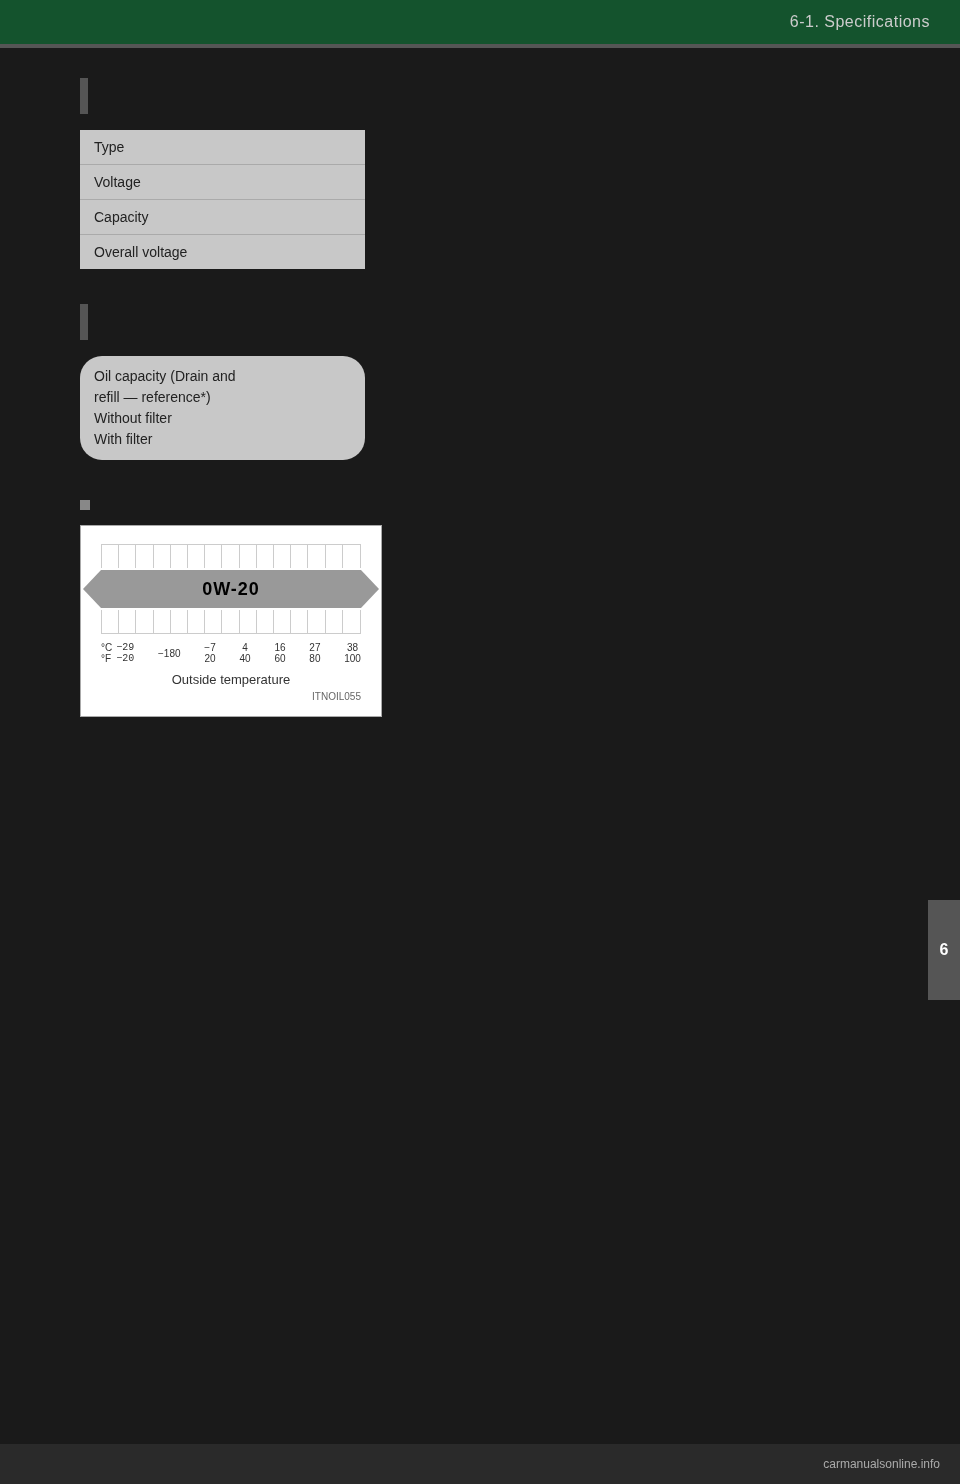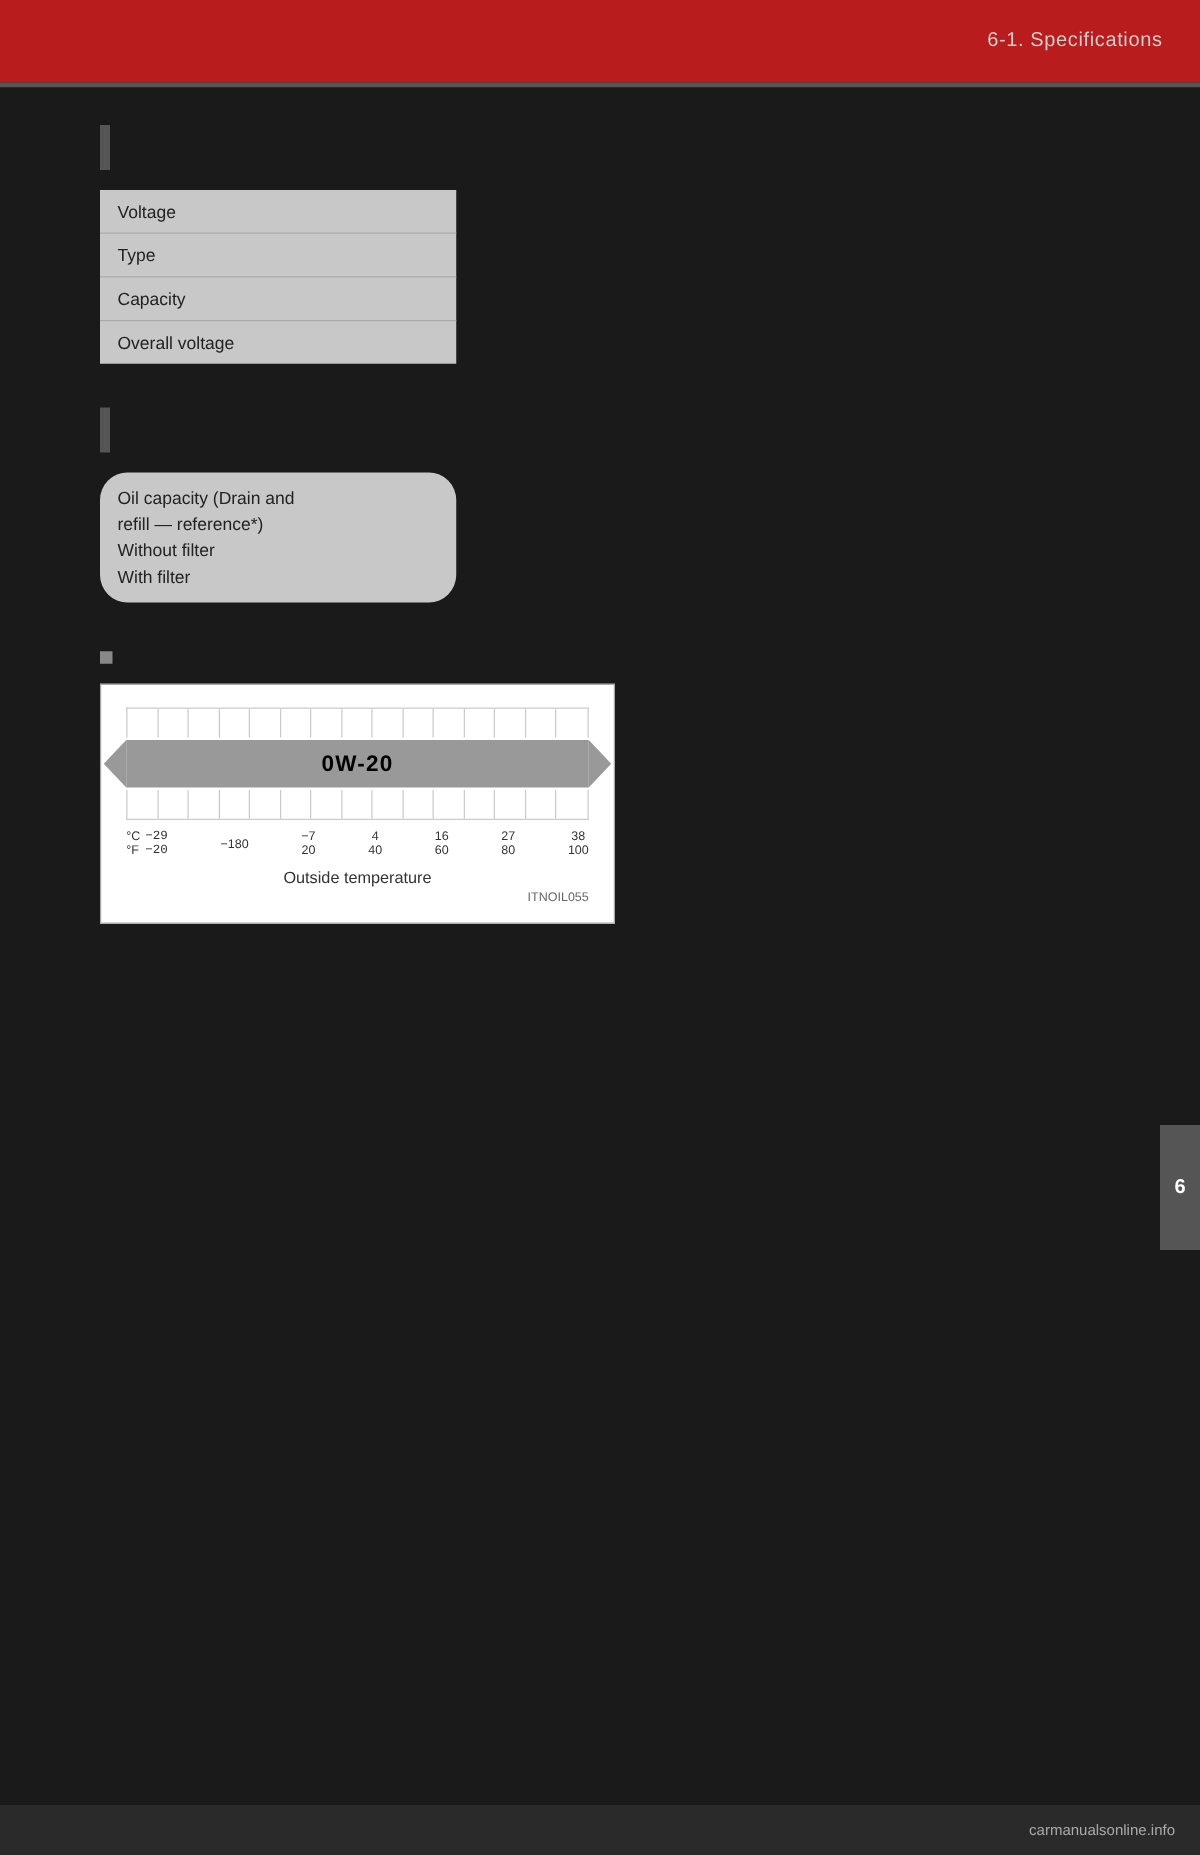--- a/index.html
+++ b/index.html
@@ -8,22 +8,22 @@
       width: 960px;
       min-height: 1484px;
       background: #1a1a1a;
       font-family: Arial, sans-serif;
       color: #fff;
       position: relative;
     }
 
     
     .header-bar {
-      background: #b91c1c;
-      height: 66px;
+      background: #14532d;
+      height: 44px;
       display: flex;
       align-items: center;
       justify-content: flex-end;
       padding-right: 30px;
     }
 
     .header-title {
       color: #ccc;
       font-size: 16px;
       letter-spacing: 0.5px;
@@ -99,21 +99,21 @@
       display: inline-block;
       width: 10px;
       height: 10px;
       background: #888;
       margin-right: 6px;
       vertical-align: middle;
     }
 
     
     .chart-container {
-      width: 412px;
+      width: 302px;
       background: #fff;
       border: 1px solid #aaa;
       padding: 18px 20px 14px 20px;
       margin-top: 4px;
     }
 
     
     .arrow-band {
       background: #999;
       height: 38px;
@@ -252,24 +252,24 @@
 
 <div class="main-content">
 
   <div class="section">
     <div class="section-heading">
       <div class="section-bar"></div>
     </div>
     <table class="spec-table">
       <tbody>
         <tr>
+          <td>Type</td>
+        </tr>
+        <tr>
           <td>Voltage</td>
-        </tr>
-        <tr>
-          <td>Type</td>
         </tr>
         <tr>
           <td>Capacity</td>
         </tr>
         <tr>
           <td>Overall voltage</td>
         </tr>
       </tbody>
     </table>
   </div>

